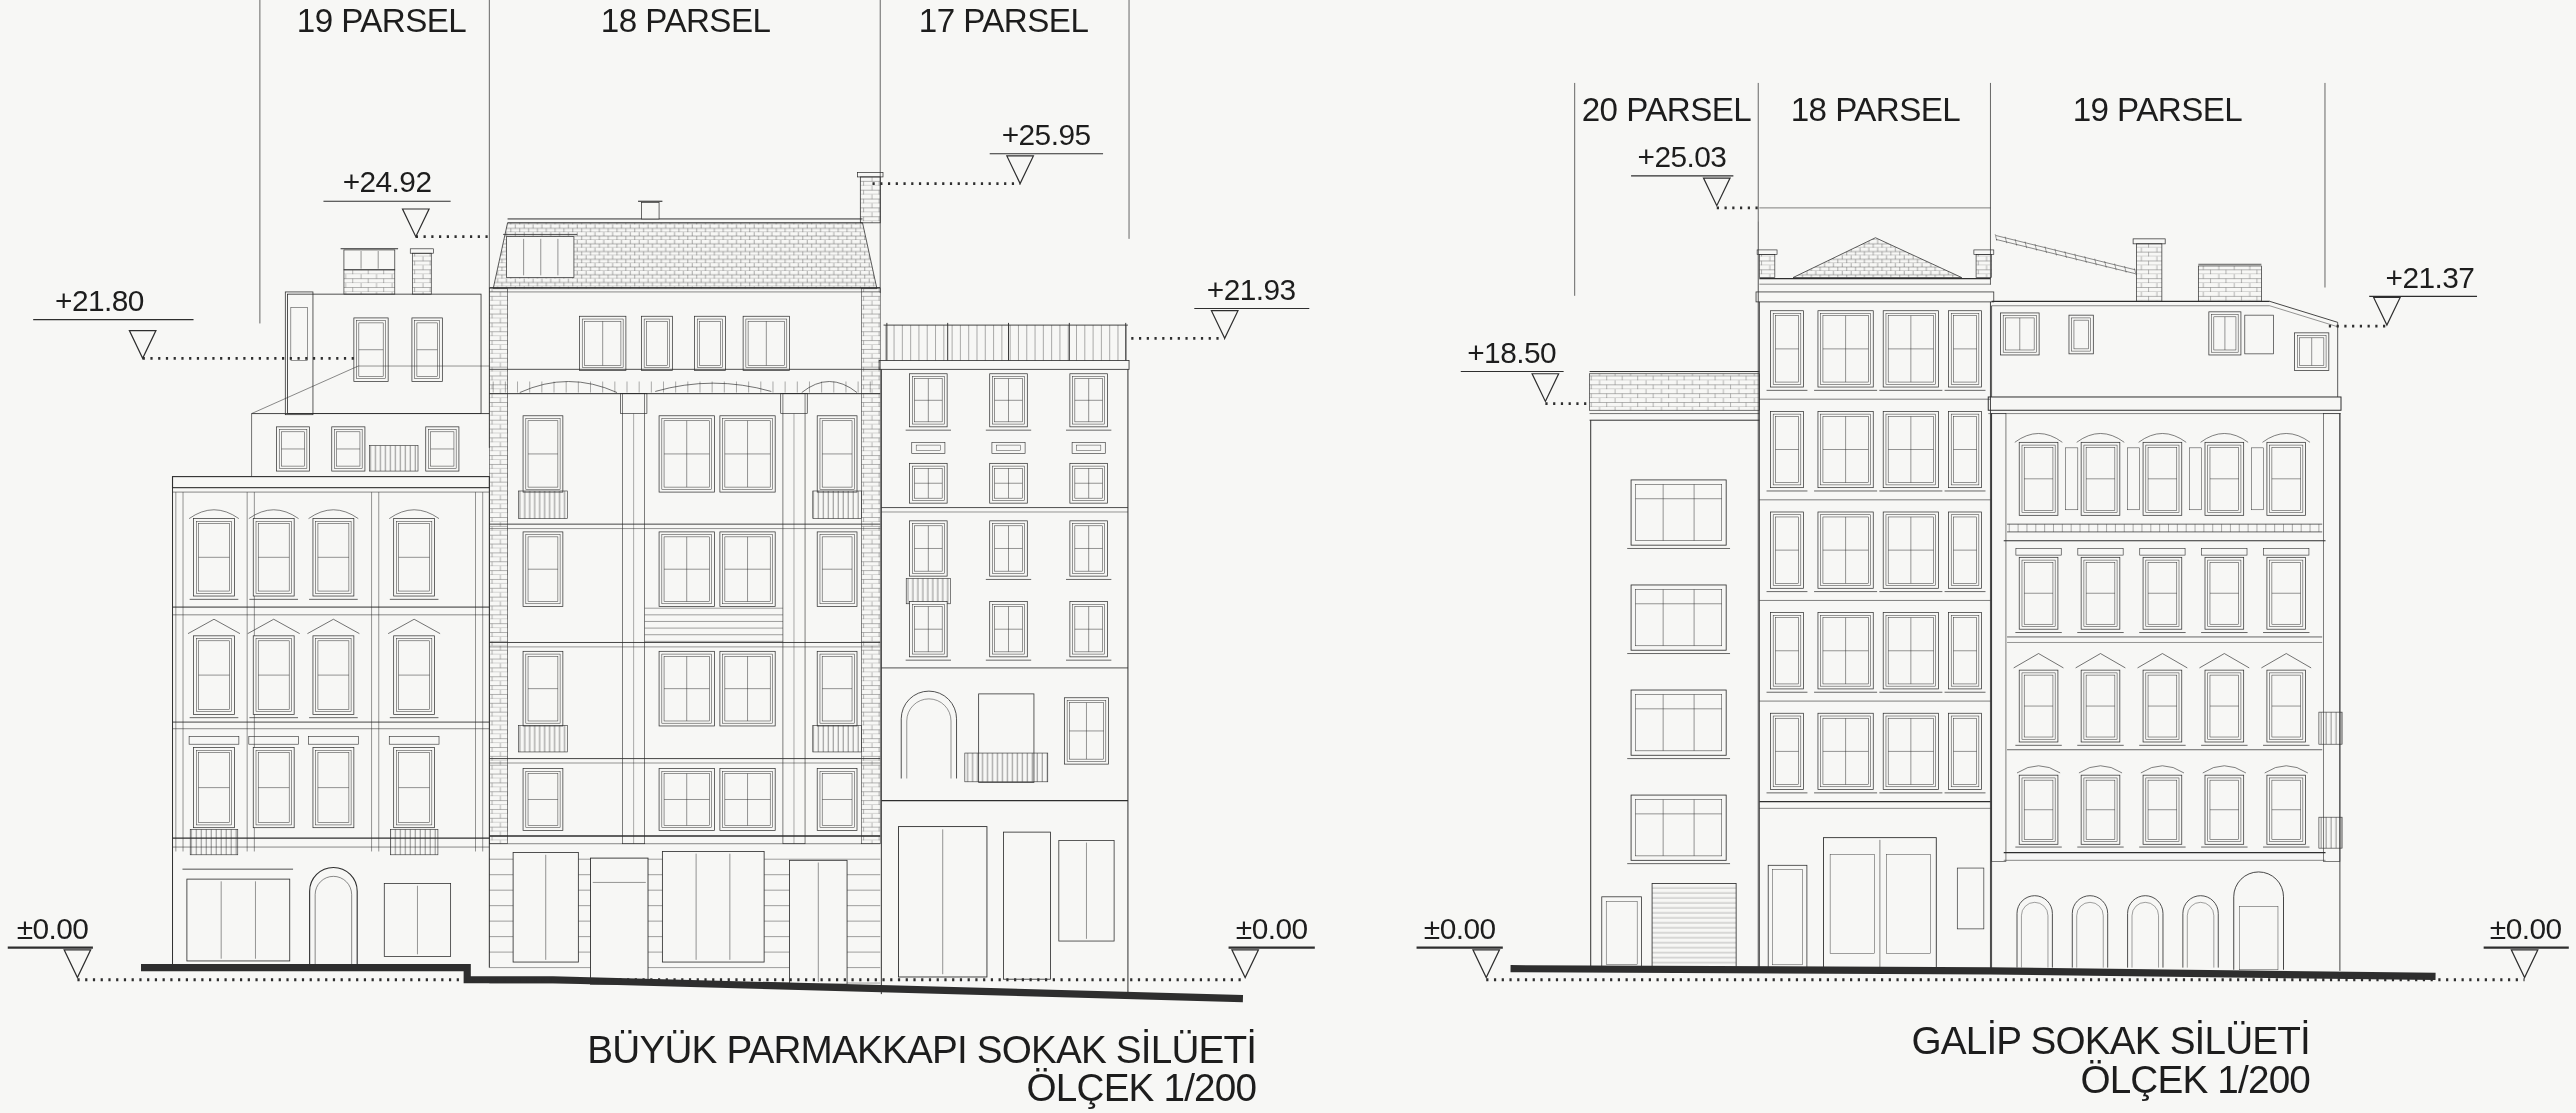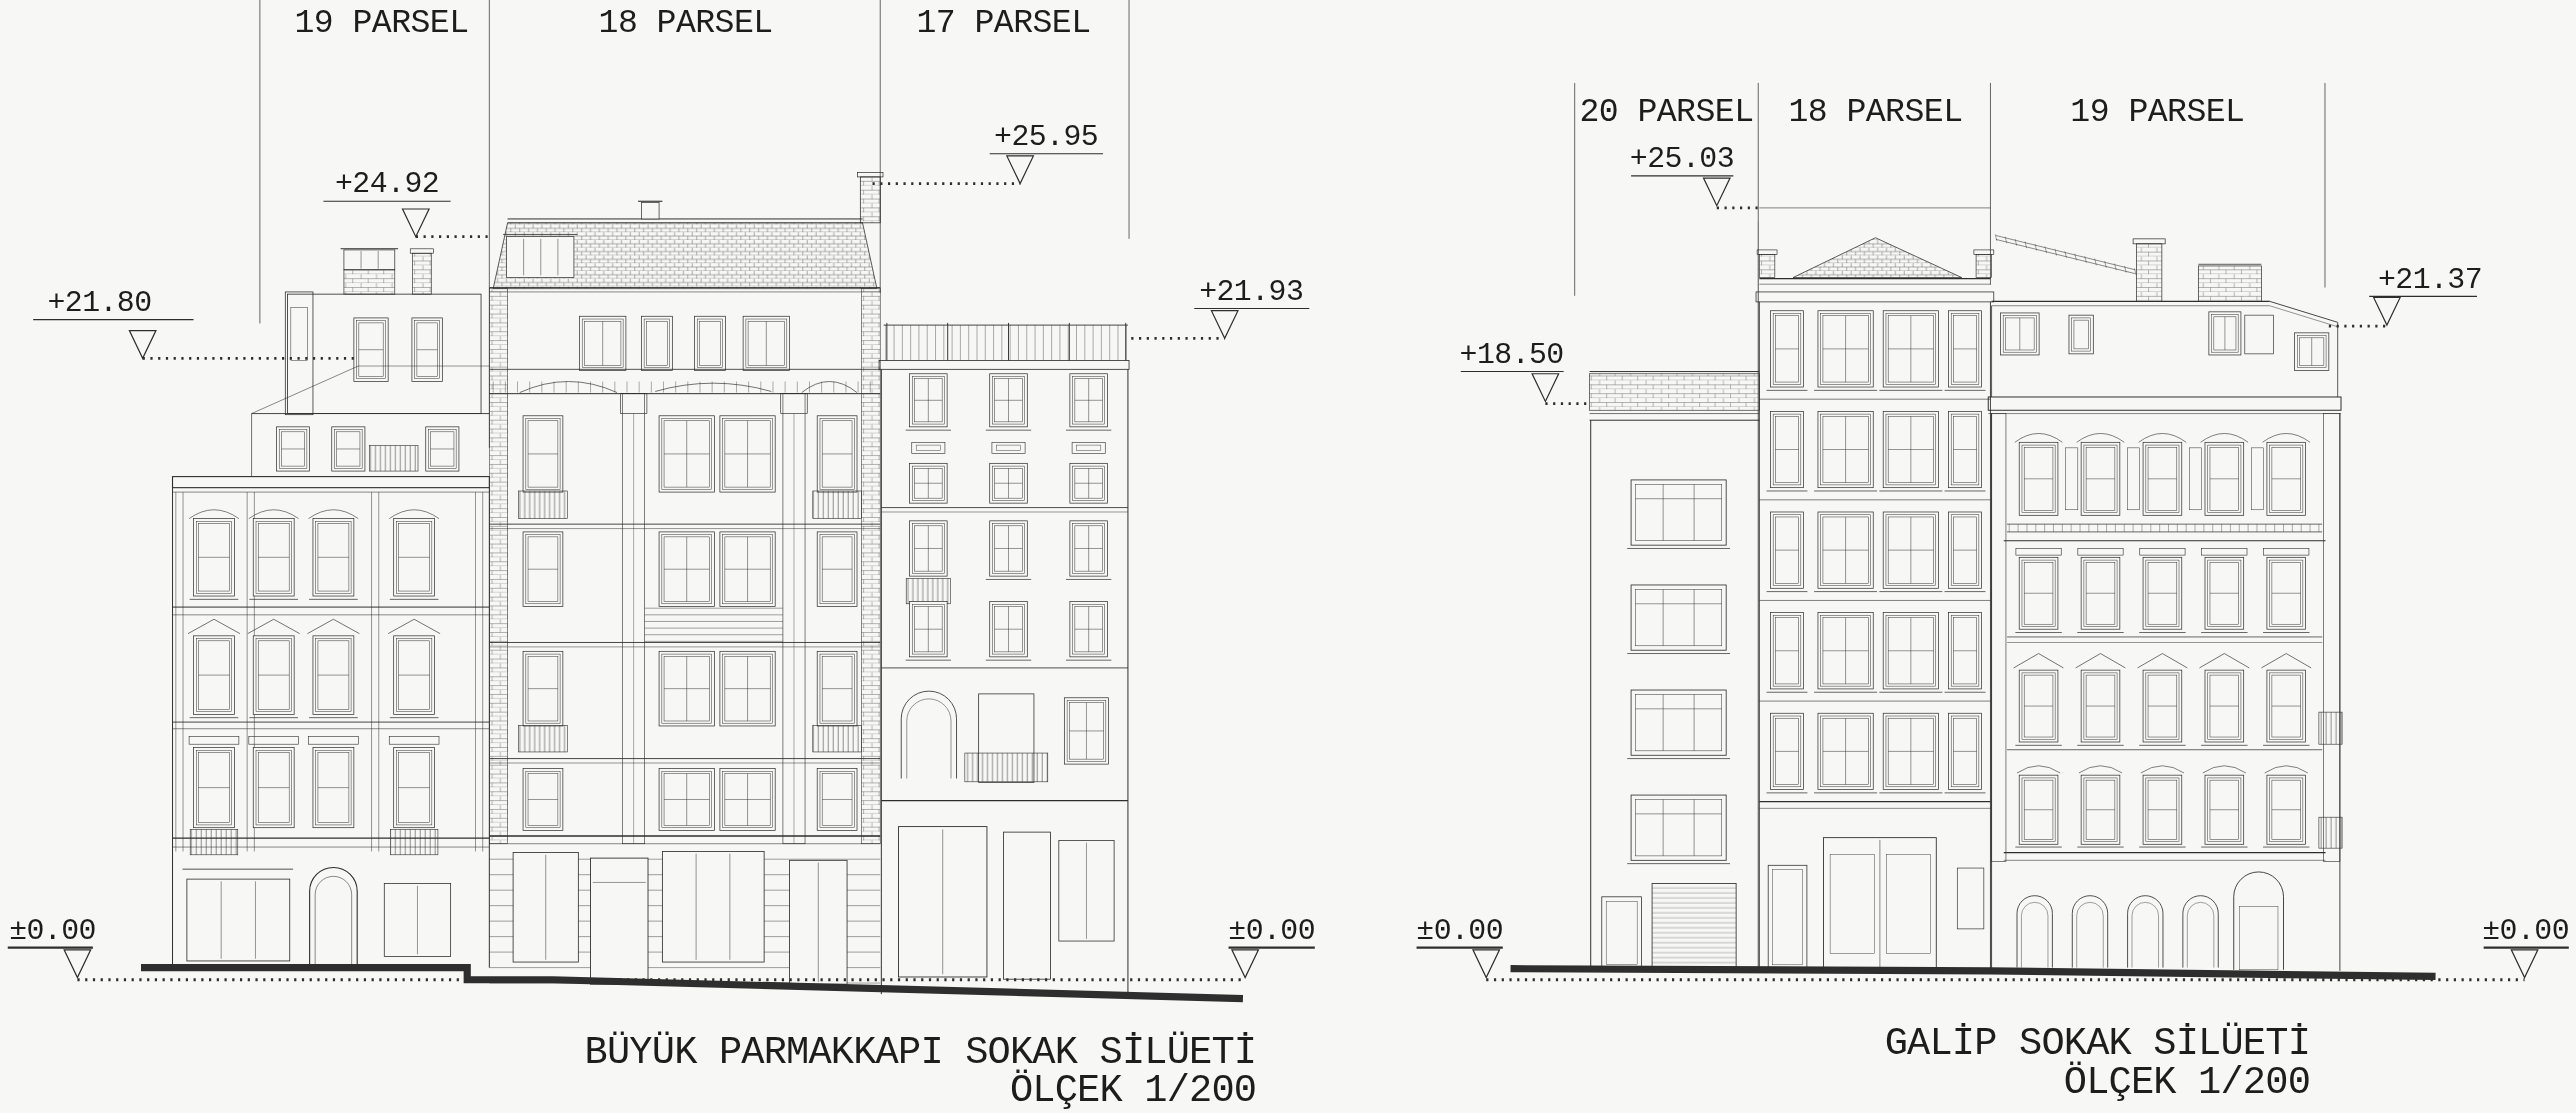--- a/index.html
+++ b/index.html
@@ -1,19 +1,19 @@
 <!DOCTYPE html>
 <html style="font-size:8.8px"><head>
 <meta charset="utf-8">
 <style>
   html,body{margin:0;padding:0;background:#e8e8e6;}
   .sheet{
     width:100%;
     background:#0ea5e9;
-    font-family:Liberation Mono, monospace;
+    font-family:Liberation Sans, sans-serif;
   }
   svg{display:block;width:100%;height:auto;background:#f7f7f5;}
   text{fill:#1d1d1d;}
   .plabel{font-size:60px;letter-spacing:-1px;}
   .elabel{font-size:54px;letter-spacing:-1px;}
   .title{font-size:70px;letter-spacing:-1.5px;}
   .mid{text-anchor:middle;}
   .end{text-anchor:end;}
 </style>
 </head>

